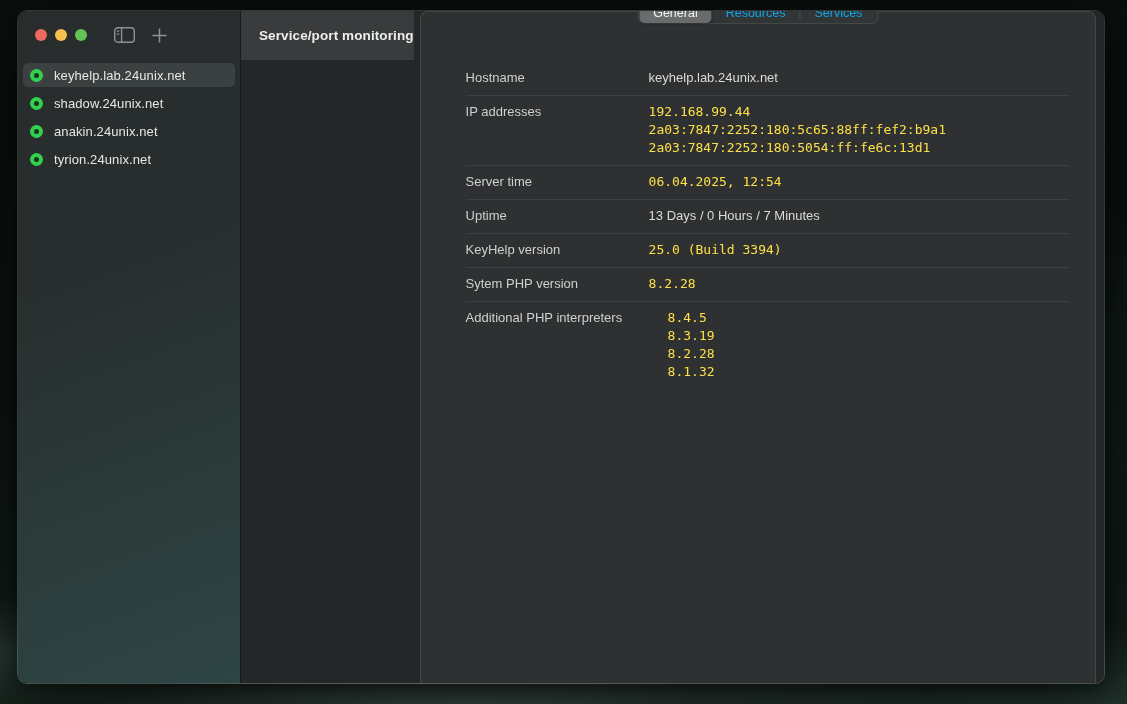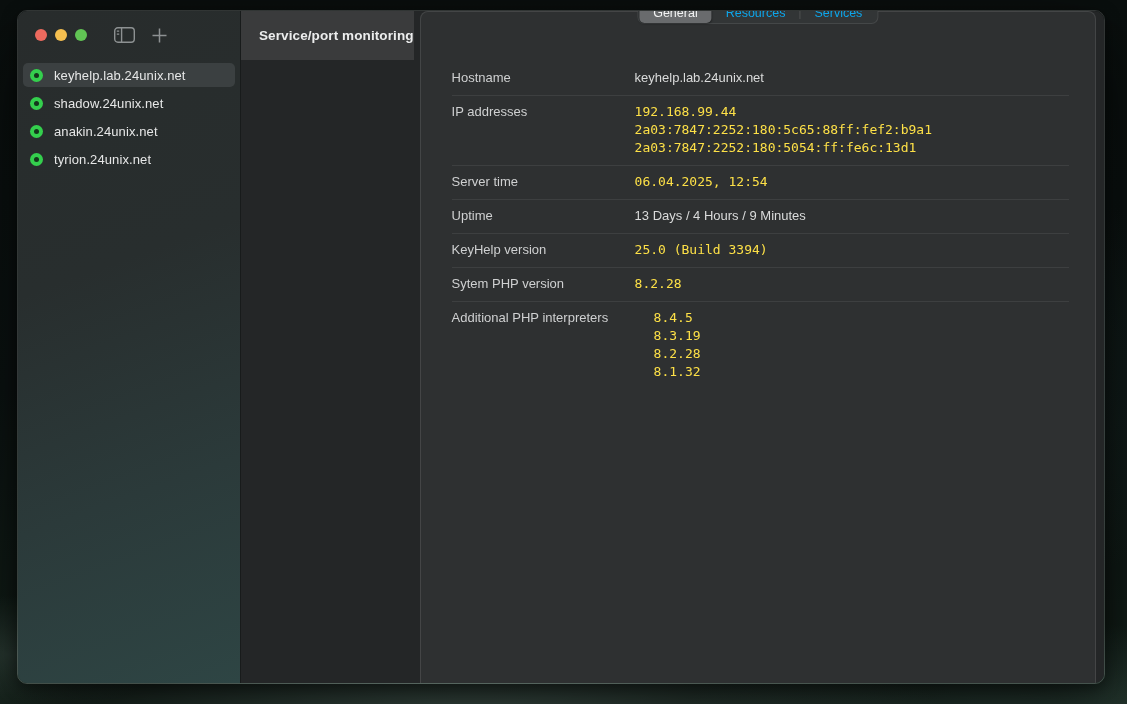--- a/index.html
+++ b/index.html
@@ -53,20 +53,21 @@
   .subbar { height:19px; position:relative; background:#242627; }
   .progress-track {
     position:absolute; left:18px; right:18px; top:2px; height:4px;
     background:#393c3d; border-radius:2px;
   }
   .progress-fill { height:100%; border-radius:2px; }
   .panel {
     flex:1; margin:0 8px 0 6px; position:relative;
     background:#2e3031; border:1px solid rgba(255,255,255,0.10); border-bottom:none;
     border-radius:8px 8px 0 0;
+    padding-left:14px;
   }
   
   .segmented {
     position:absolute; top:-10px; left:50%; transform:translateX(-50%);
     display:flex; align-items:center; height:22px;
     background:#323536; border:1px solid rgba(255,255,255,0.09);
     border-radius:7px; padding:1px; white-space:nowrap;
   }
   .seg {
     height:20px; border:none; background:transparent; color:#0ea5e9;
@@ -164,21 +165,21 @@
           </div>
           <div class="info-row">
             <div class="info-label">Server time</div>
             <div class="info-values">
               <div class="vline mono">06.04.2025, 12:54</div>
             </div>
           </div>
           <div class="info-row">
             <div class="info-label">Uptime</div>
             <div class="info-values">
-              <div class="vline">13 Days / 4 Hours / 9 Minutes</div>
+              <div class="vline">13 Days / 0 Hours / 7 Minutes</div>
             </div>
           </div>
           <div class="info-row">
             <div class="info-label">KeyHelp version</div>
             <div class="info-values">
               <div class="vline mono">25.0 (Build 3394)</div>
             </div>
           </div>
           <div class="info-row">
             <div class="info-label">Sytem PHP version</div>

